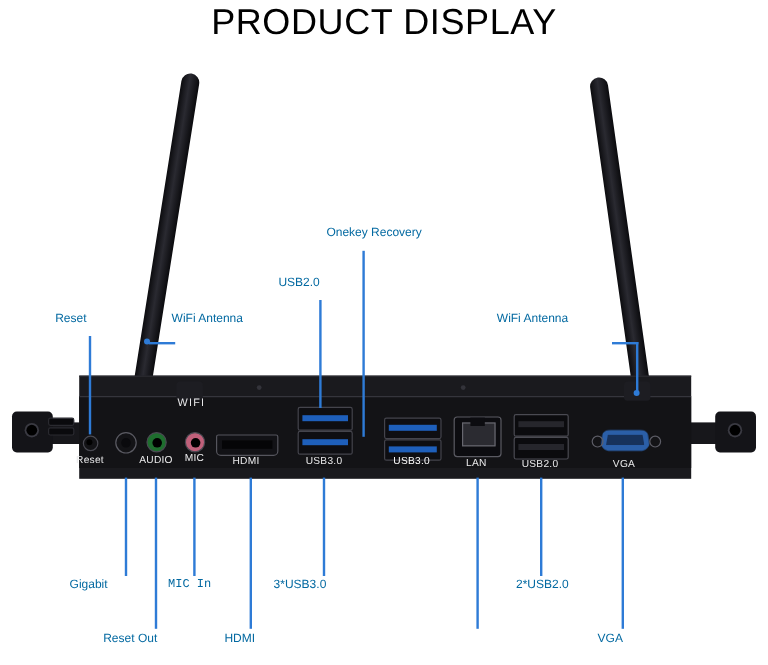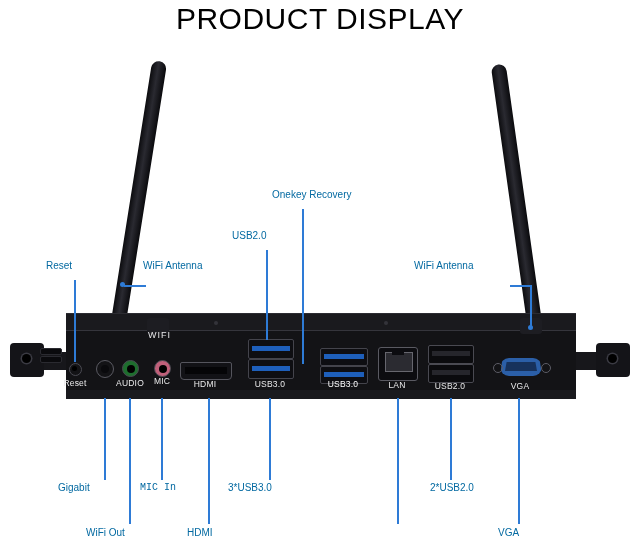--- a/index.html
+++ b/index.html
@@ -308,21 +308,21 @@
 
   <div class="callout" style="left:140px; top:482px;font-family:Liberation Mono, monospace;">MIC In</div>
   <div class="leader v" style="left:161px; top:398px; height:82px;"></div>
 
   <div class="callout" style="left:228px; top:482px;">3*USB3.0</div>
   <div class="leader v" style="left:269px; top:398px; height:82px;"></div>
 
   <div class="callout" style="left:430px; top:482px;">2*USB2.0</div>
   <div class="leader v" style="left:450px; top:398px; height:82px;"></div>
 
-  <div class="callout" style="left:86px; top:527px;">WiFi Out</div>
+  <div class="callout" style="left:86px; top:527px;">Reset Out</div>
   <div class="leader v" style="left:129px; top:398px; height:126px;"></div>
 
   <div class="callout" style="left:187px; top:527px;">HDMI</div>
   <div class="leader v" style="left:208px; top:398px; height:126px;"></div>
 
   <div class="leader v" style="left:397px; top:398px; height:126px;"></div>
 
   <div class="callout" style="left:498px; top:527px;">VGA</div>
   <div class="leader v" style="left:518px; top:398px; height:126px;"></div>
 

